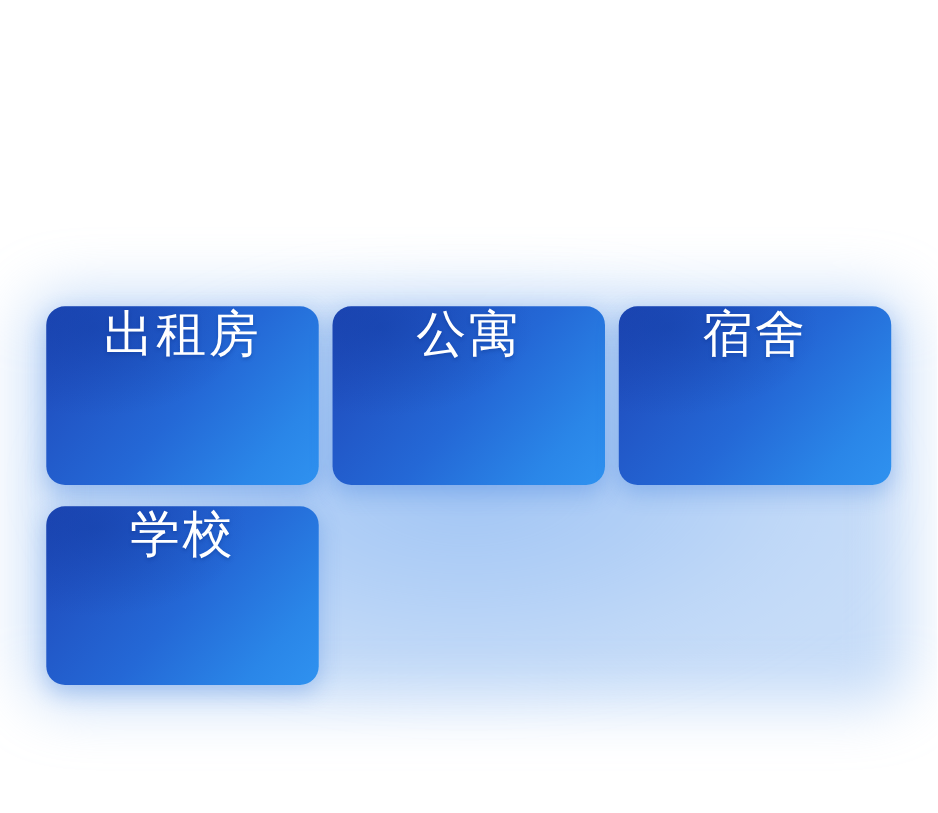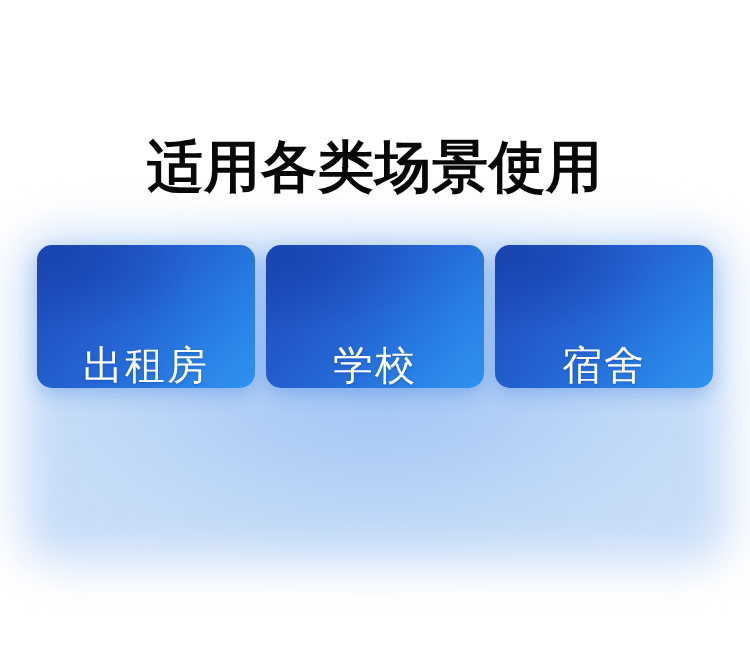--- a/index.html
+++ b/index.html
@@ -83,21 +83,21 @@
   .scene-card {
     position: relative;
     border-radius: 15px;
     background: linear-gradient(131deg,
         #1e47b6 0%,
         #2154c4 22%,
         #2468d6 52%,
         #2a86e8 82%,
         #2f92f0 100%);
     display: flex;
-    align-items: flex-end;
+    align-items: flex-start;
     justify-content: center;
     overflow: hidden;
     box-shadow: 0 6px 18px rgba(40,110,215,0.30);
     cursor: pointer;
   }
 
   .scene-card::after {
     content: "";
     position: absolute;
     inset: 0;
@@ -118,36 +118,38 @@
     letter-spacing: 2px;
     white-space: nowrap;
     text-shadow: 0 1px 3px rgba(10,45,130,0.35);
   }
 </style>
 </head>
 <body>
 
 <div class="page">
 
-  <h1 class="section-title">适用各类场景使用</h1>
 
   <div class="grid-glow"></div>
   <div class="grid-glow-2"></div>
 
   <div class="card-grid">
 
     <div class="scene-card">
       <span class="scene-card-label">出租房</span>
     </div>
 
+    <div class="scene-card">
+      <span class="scene-card-label">公寓</span>
+    </div>
 
 
     <div class="scene-card">
-      <span class="scene-card-label">学校</span>
+      <span class="scene-card-label">宿舍</span>
     </div>
 
     <div class="scene-card">
-      <span class="scene-card-label">宿舍</span>
+      <span class="scene-card-label">学校</span>
     </div>
 
 
   </div>
 </div>
 
 </body></html>

